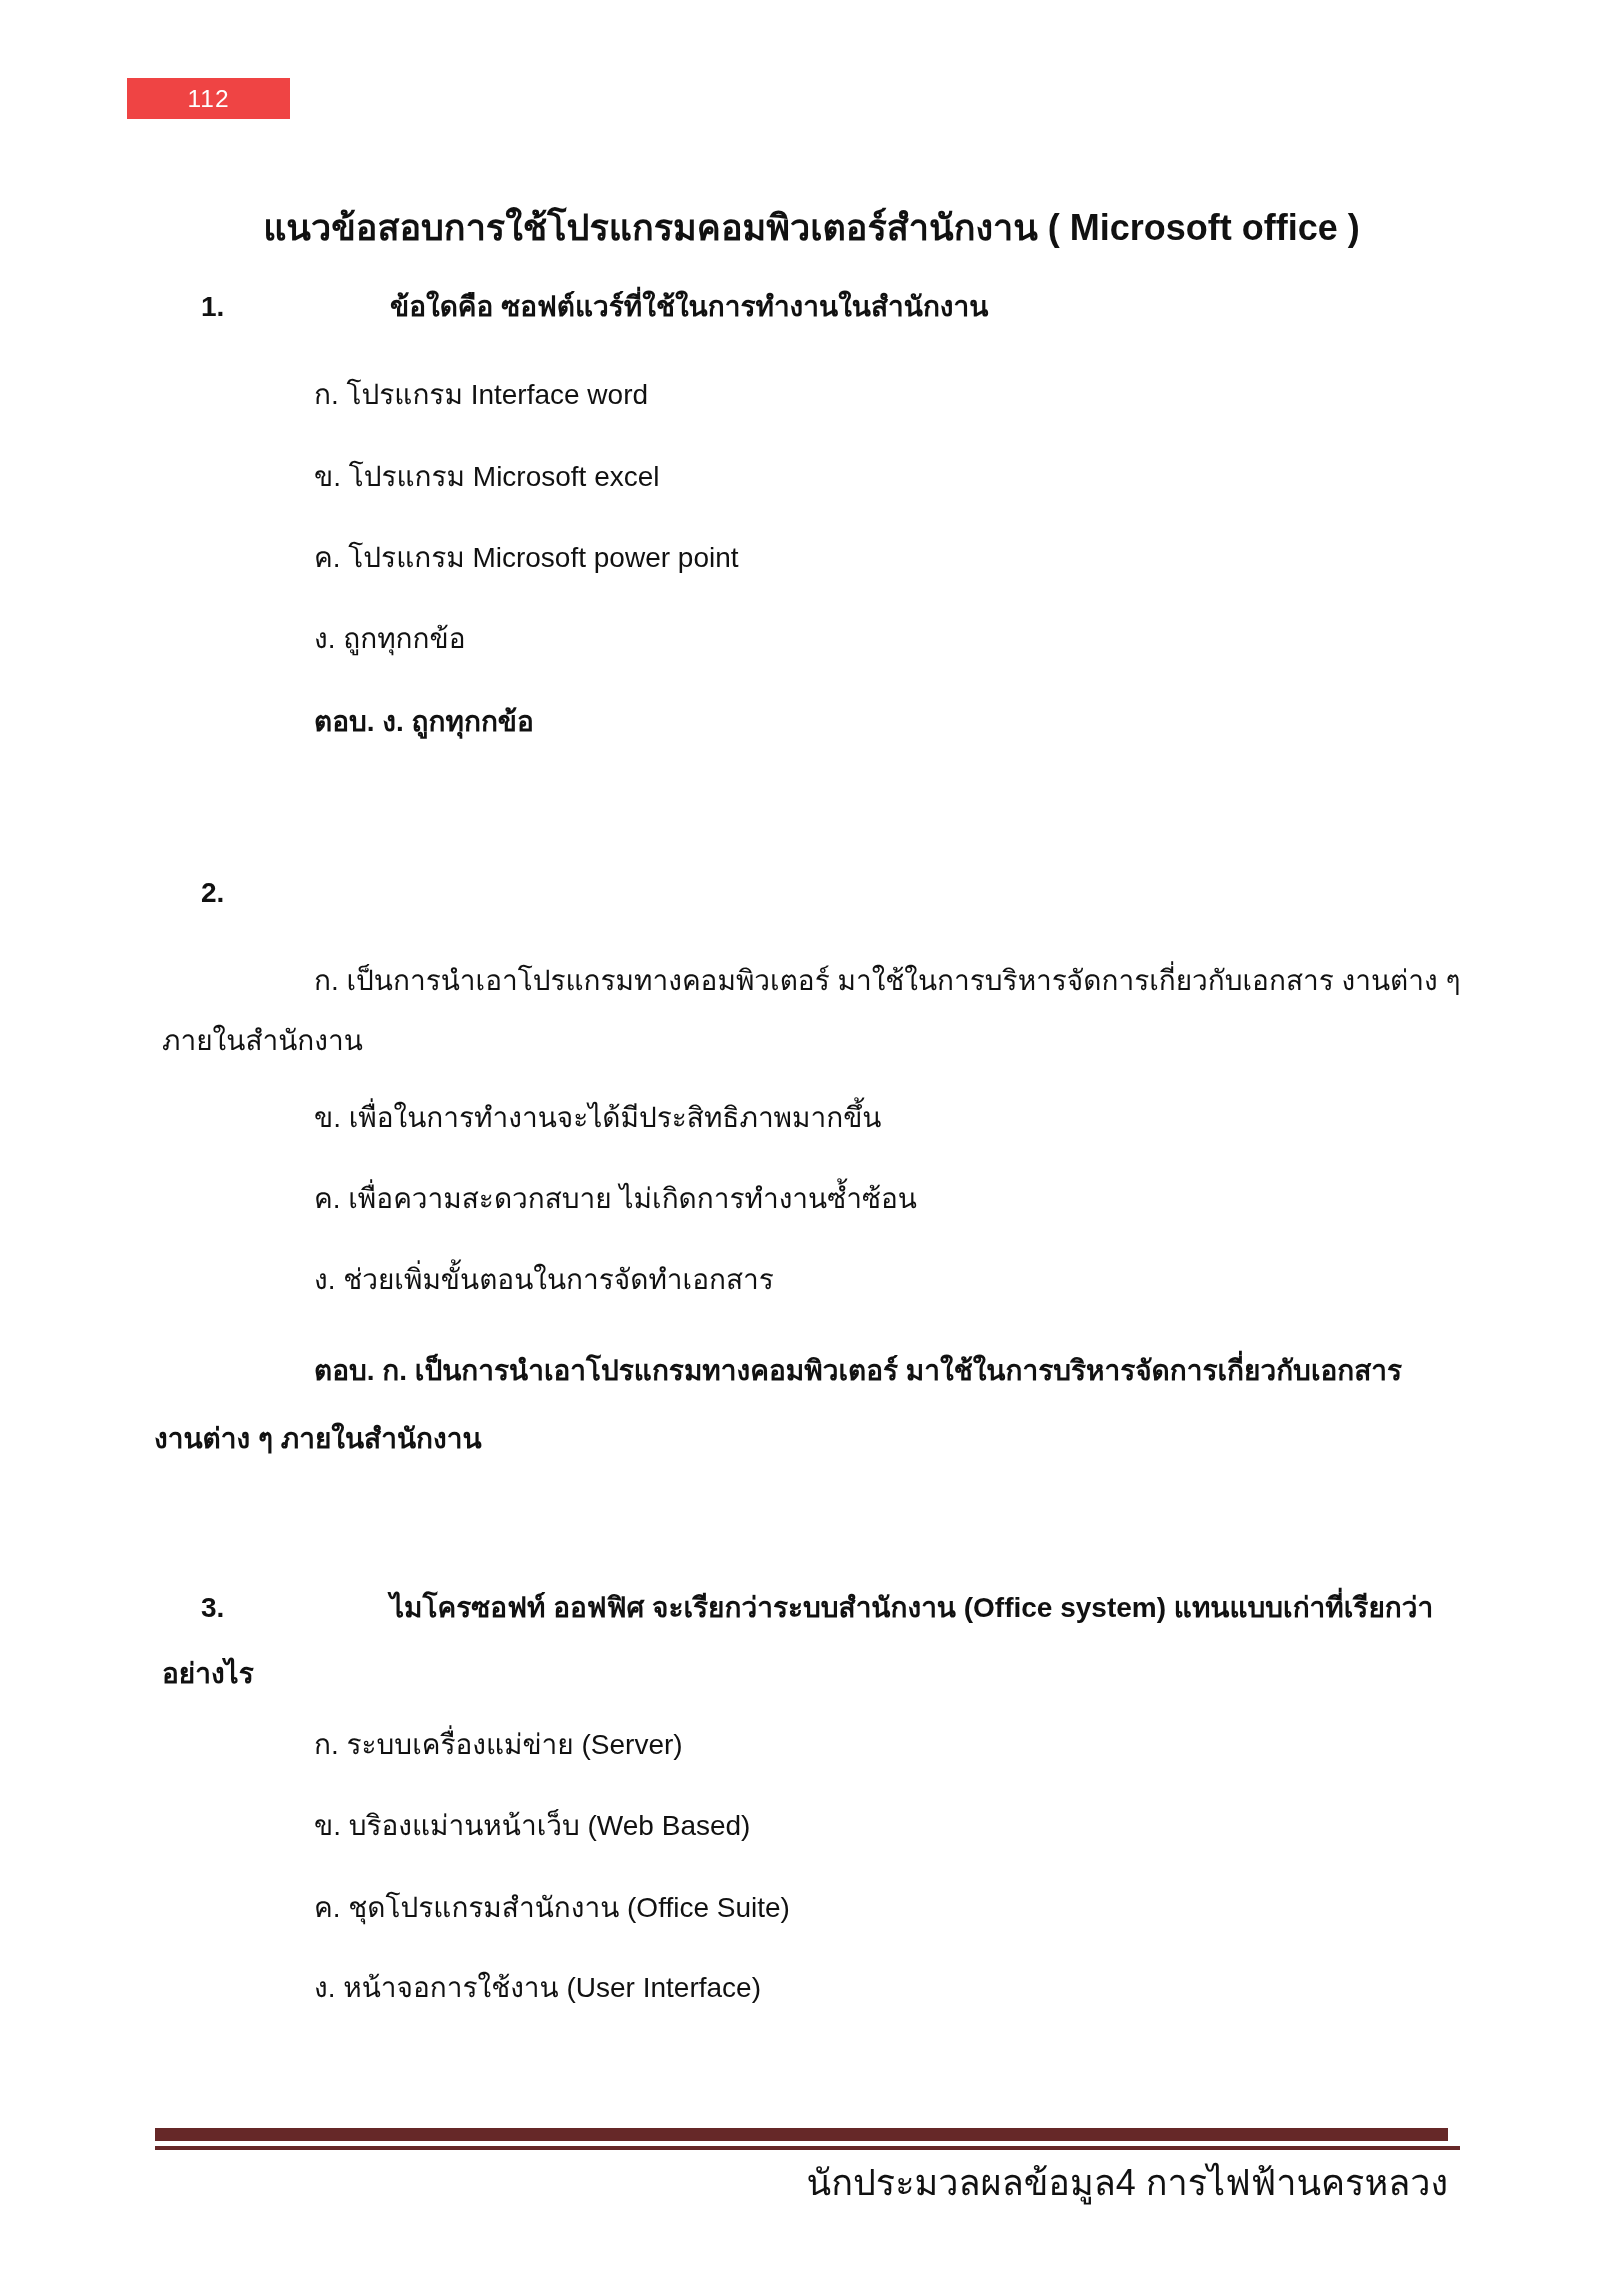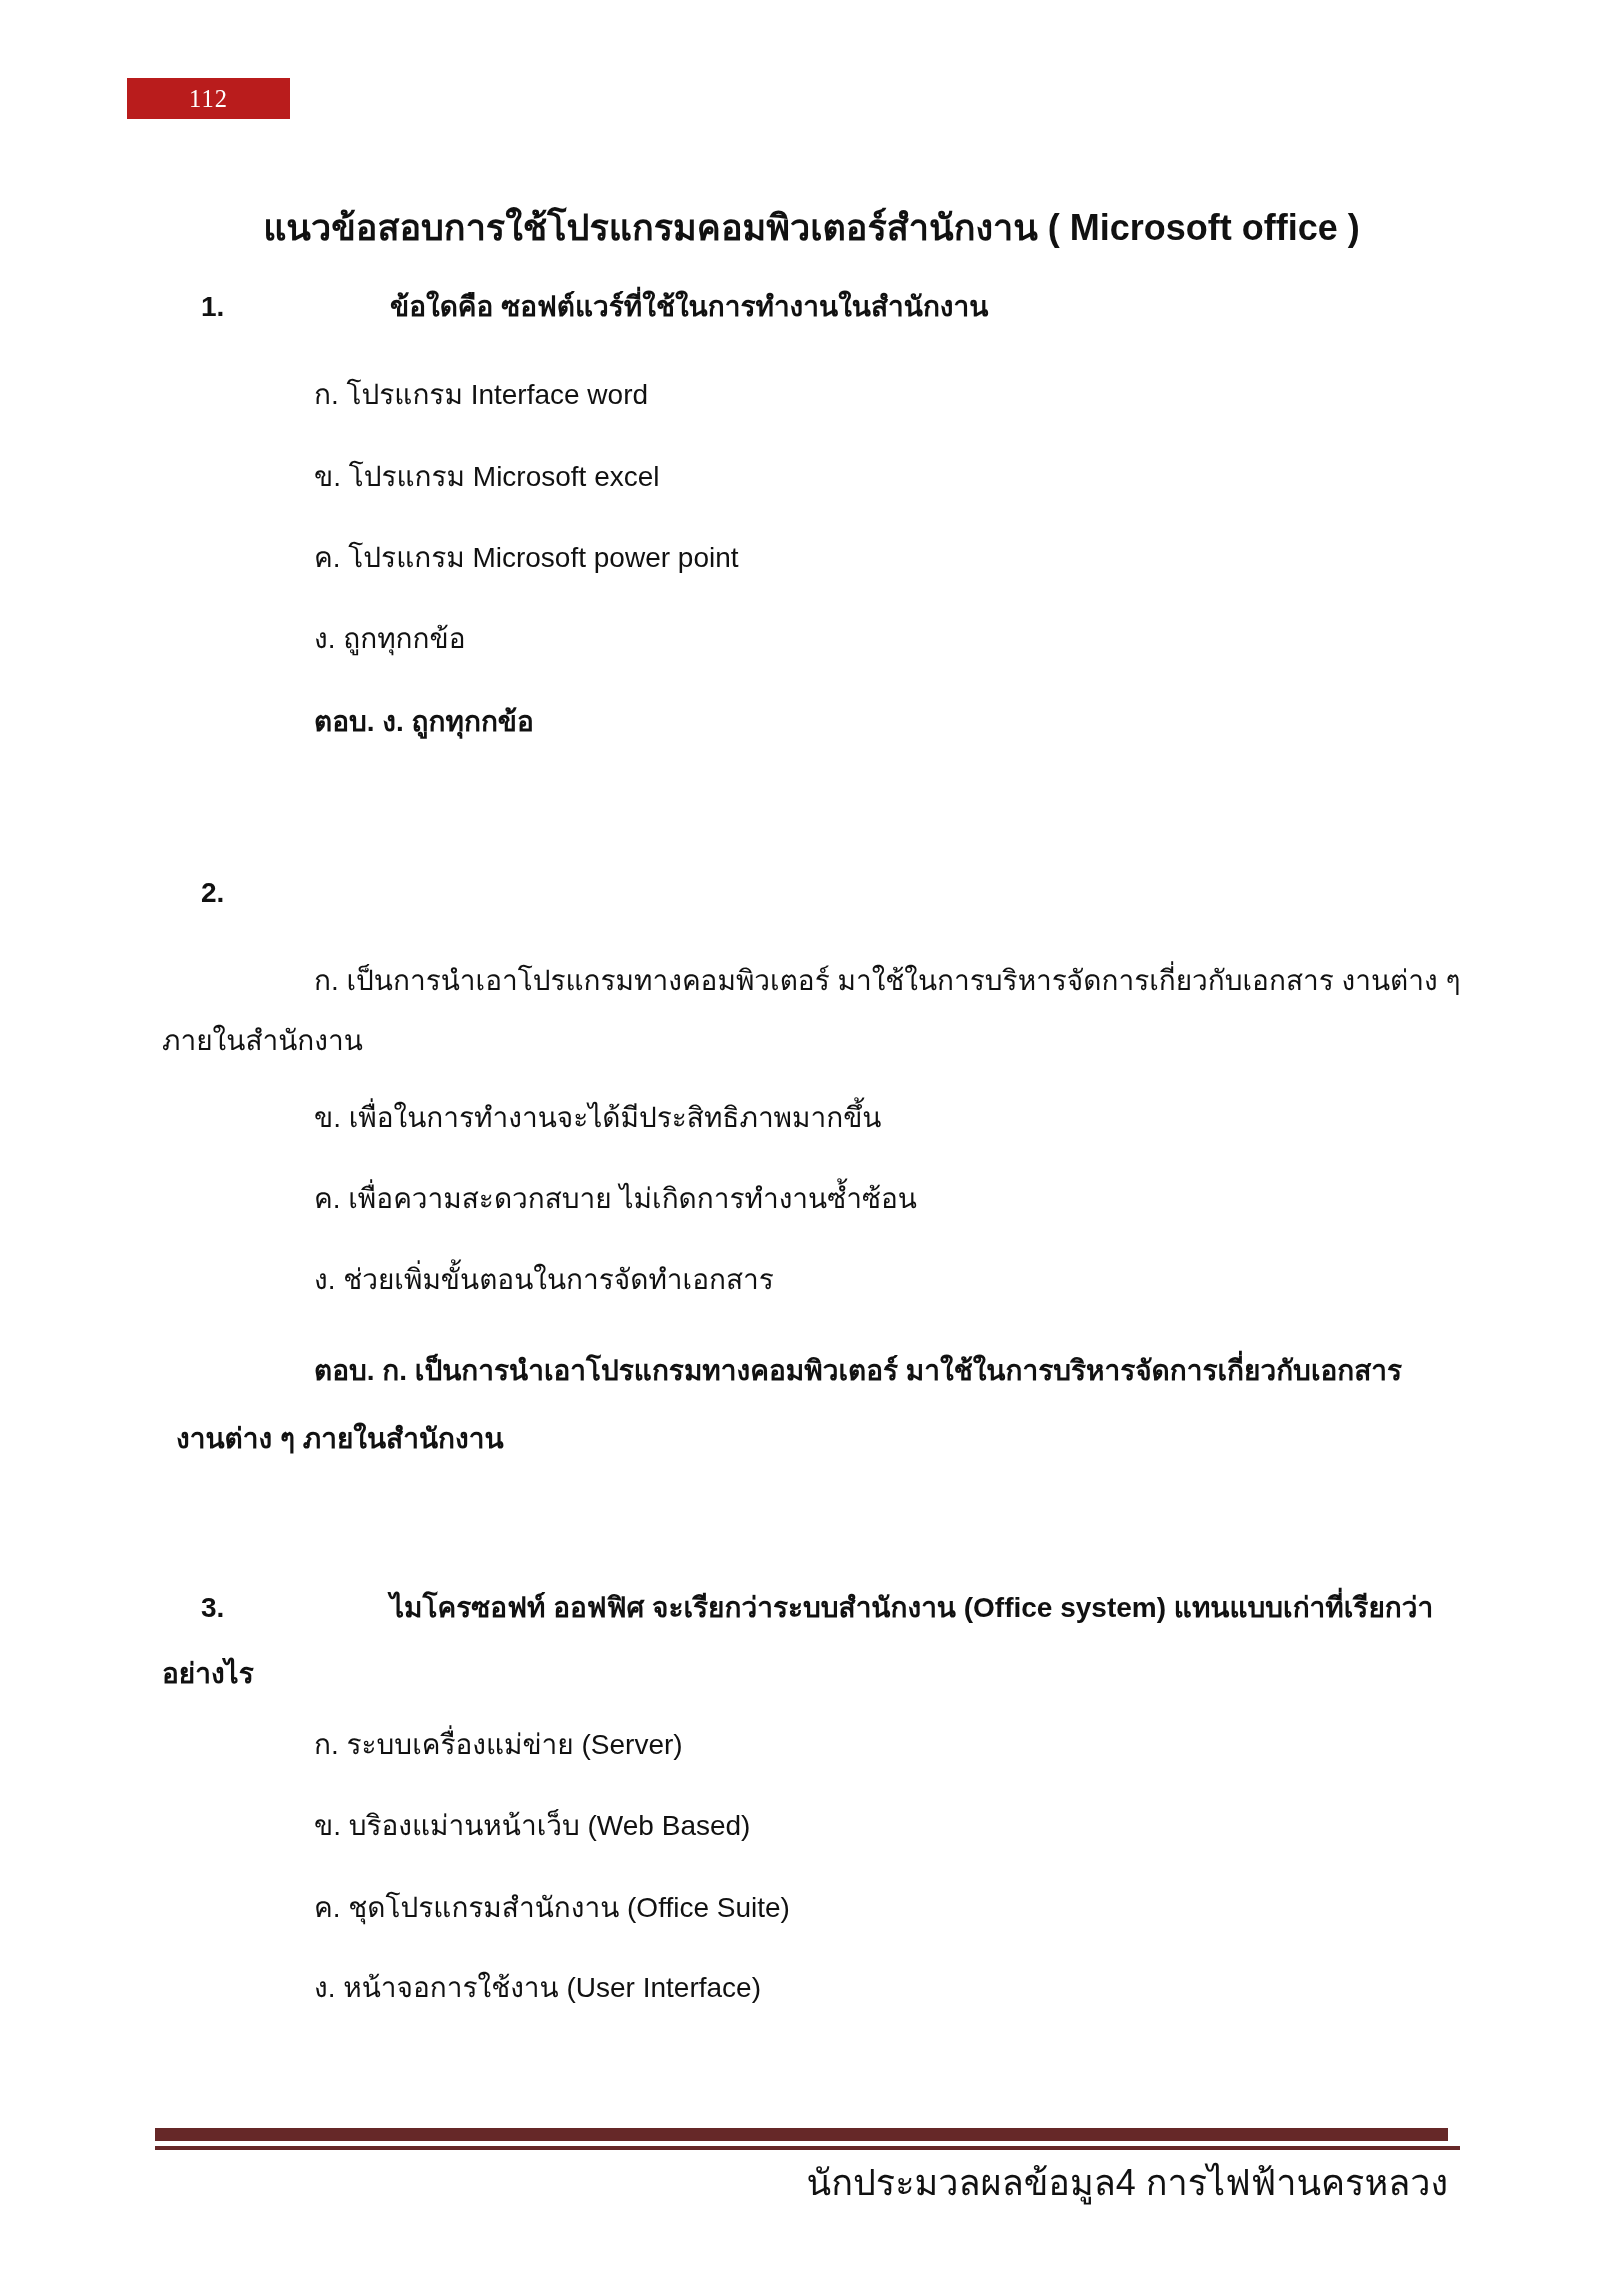--- a/index.html
+++ b/index.html
@@ -7,37 +7,37 @@
     position:relative;
     width:1621px;height:2293px;
     background:#ffffff;
     margin:0 auto;
     font-family:"Liberation Sans","DejaVu Sans",sans-serif;
     color:#111111;
     overflow:hidden;
   }
   .pagenum-box{
     position:absolute;left:127px;top:78px;width:163px;height:41px;
-    background:#b91c1c;color:#ffffff;
+    background:#ef4444;color:#ffffff;
     display:flex;align-items:center;justify-content:center;
-    font-family:Liberation Serif, serif;
+    font-family:Liberation Sans, sans-serif;
     font-size:24.5px;letter-spacing:1px;
   }
   .doc-title{
     position:absolute;left:162px;top:199px;width:1299px;
     text-align:center;font-weight:700;font-size:36px;white-space:nowrap;
   }
   .ln{position:absolute;font-size:28px;white-space:nowrap;line-height:1.3;}
   .q-num{left:201px;font-weight:700;}
   .q-text{left:390px;font-weight:700;}
   .q-cont{left:162px;font-weight:700;}
   .opt{left:314px;font-weight:400;}
   .cont{left:162px;font-weight:400;}
   .ans{left:314px;font-weight:700;}
-  .ans-cont{left:176px;font-weight:700;}
+  .ans-cont{left:154px;font-weight:700;}
   .bar-thick{
     position:absolute;left:155px;top:2128px;width:1293px;height:12.7px;
     background:#662828;
   }
   .bar-thin{
     position:absolute;left:155px;top:2146px;width:1305px;height:3.9px;
     background:#662828;
   }
   .footer-text{
     position:absolute;left:162px;top:2154px;width:1286px;

